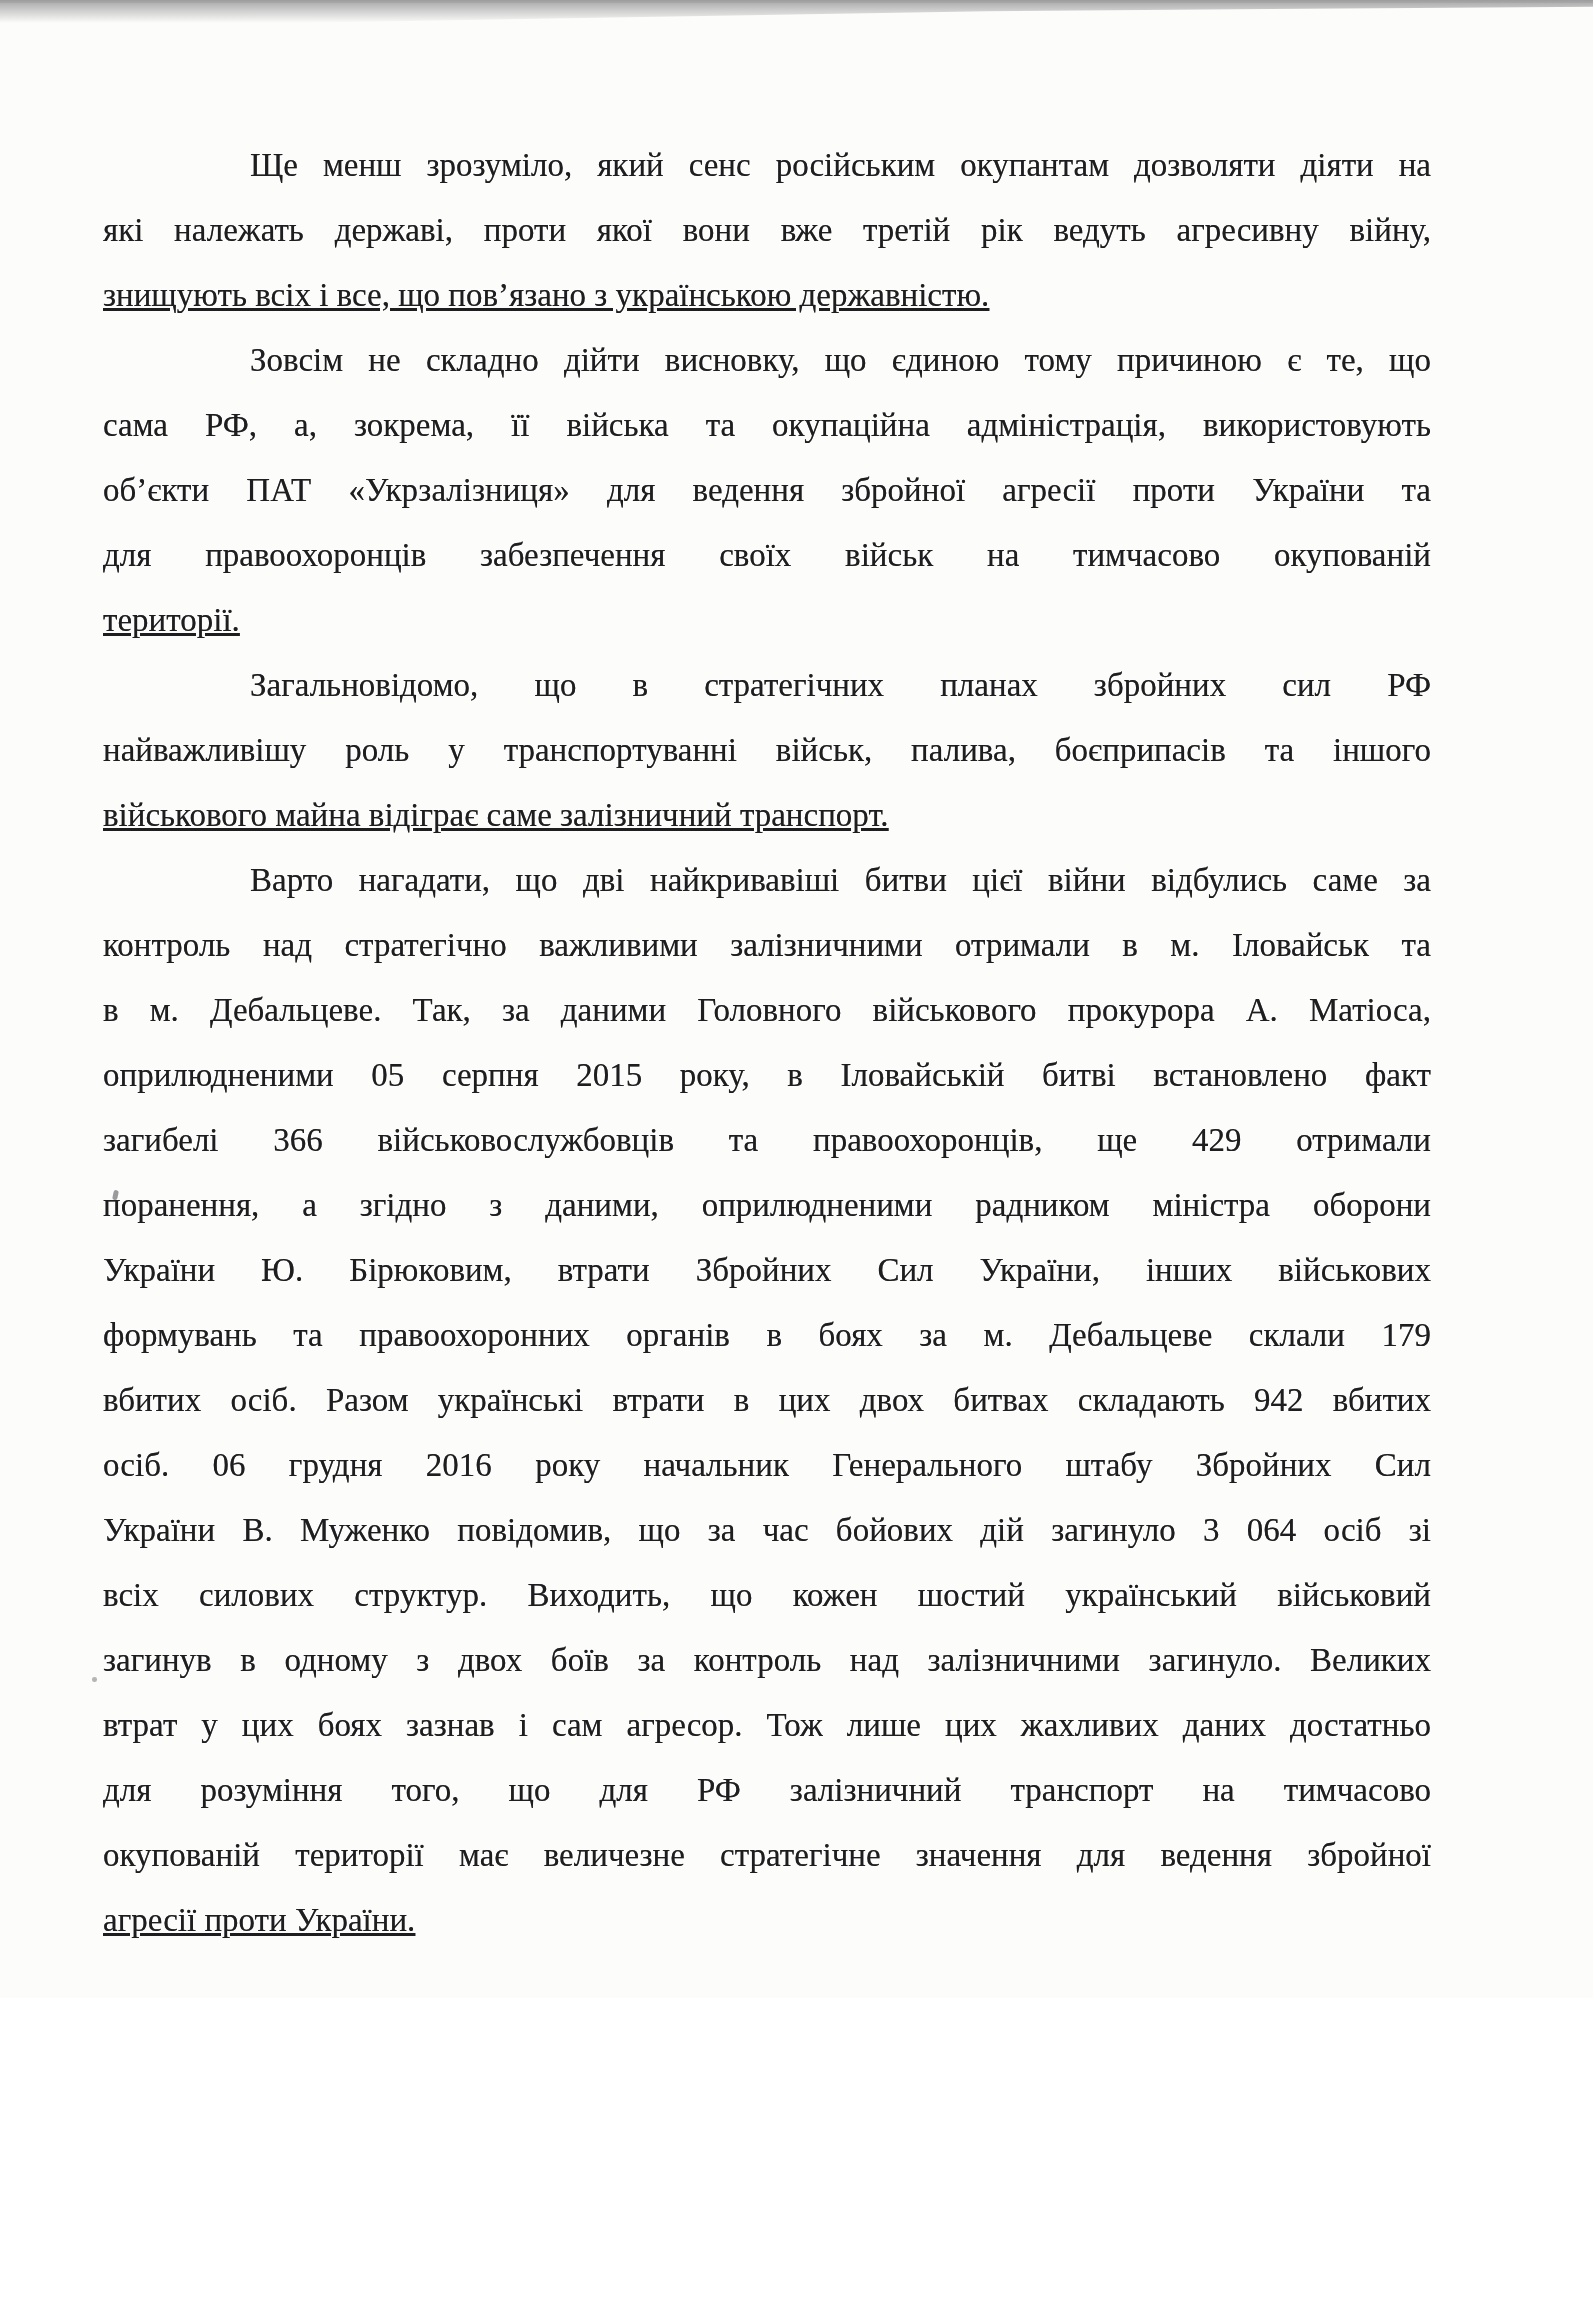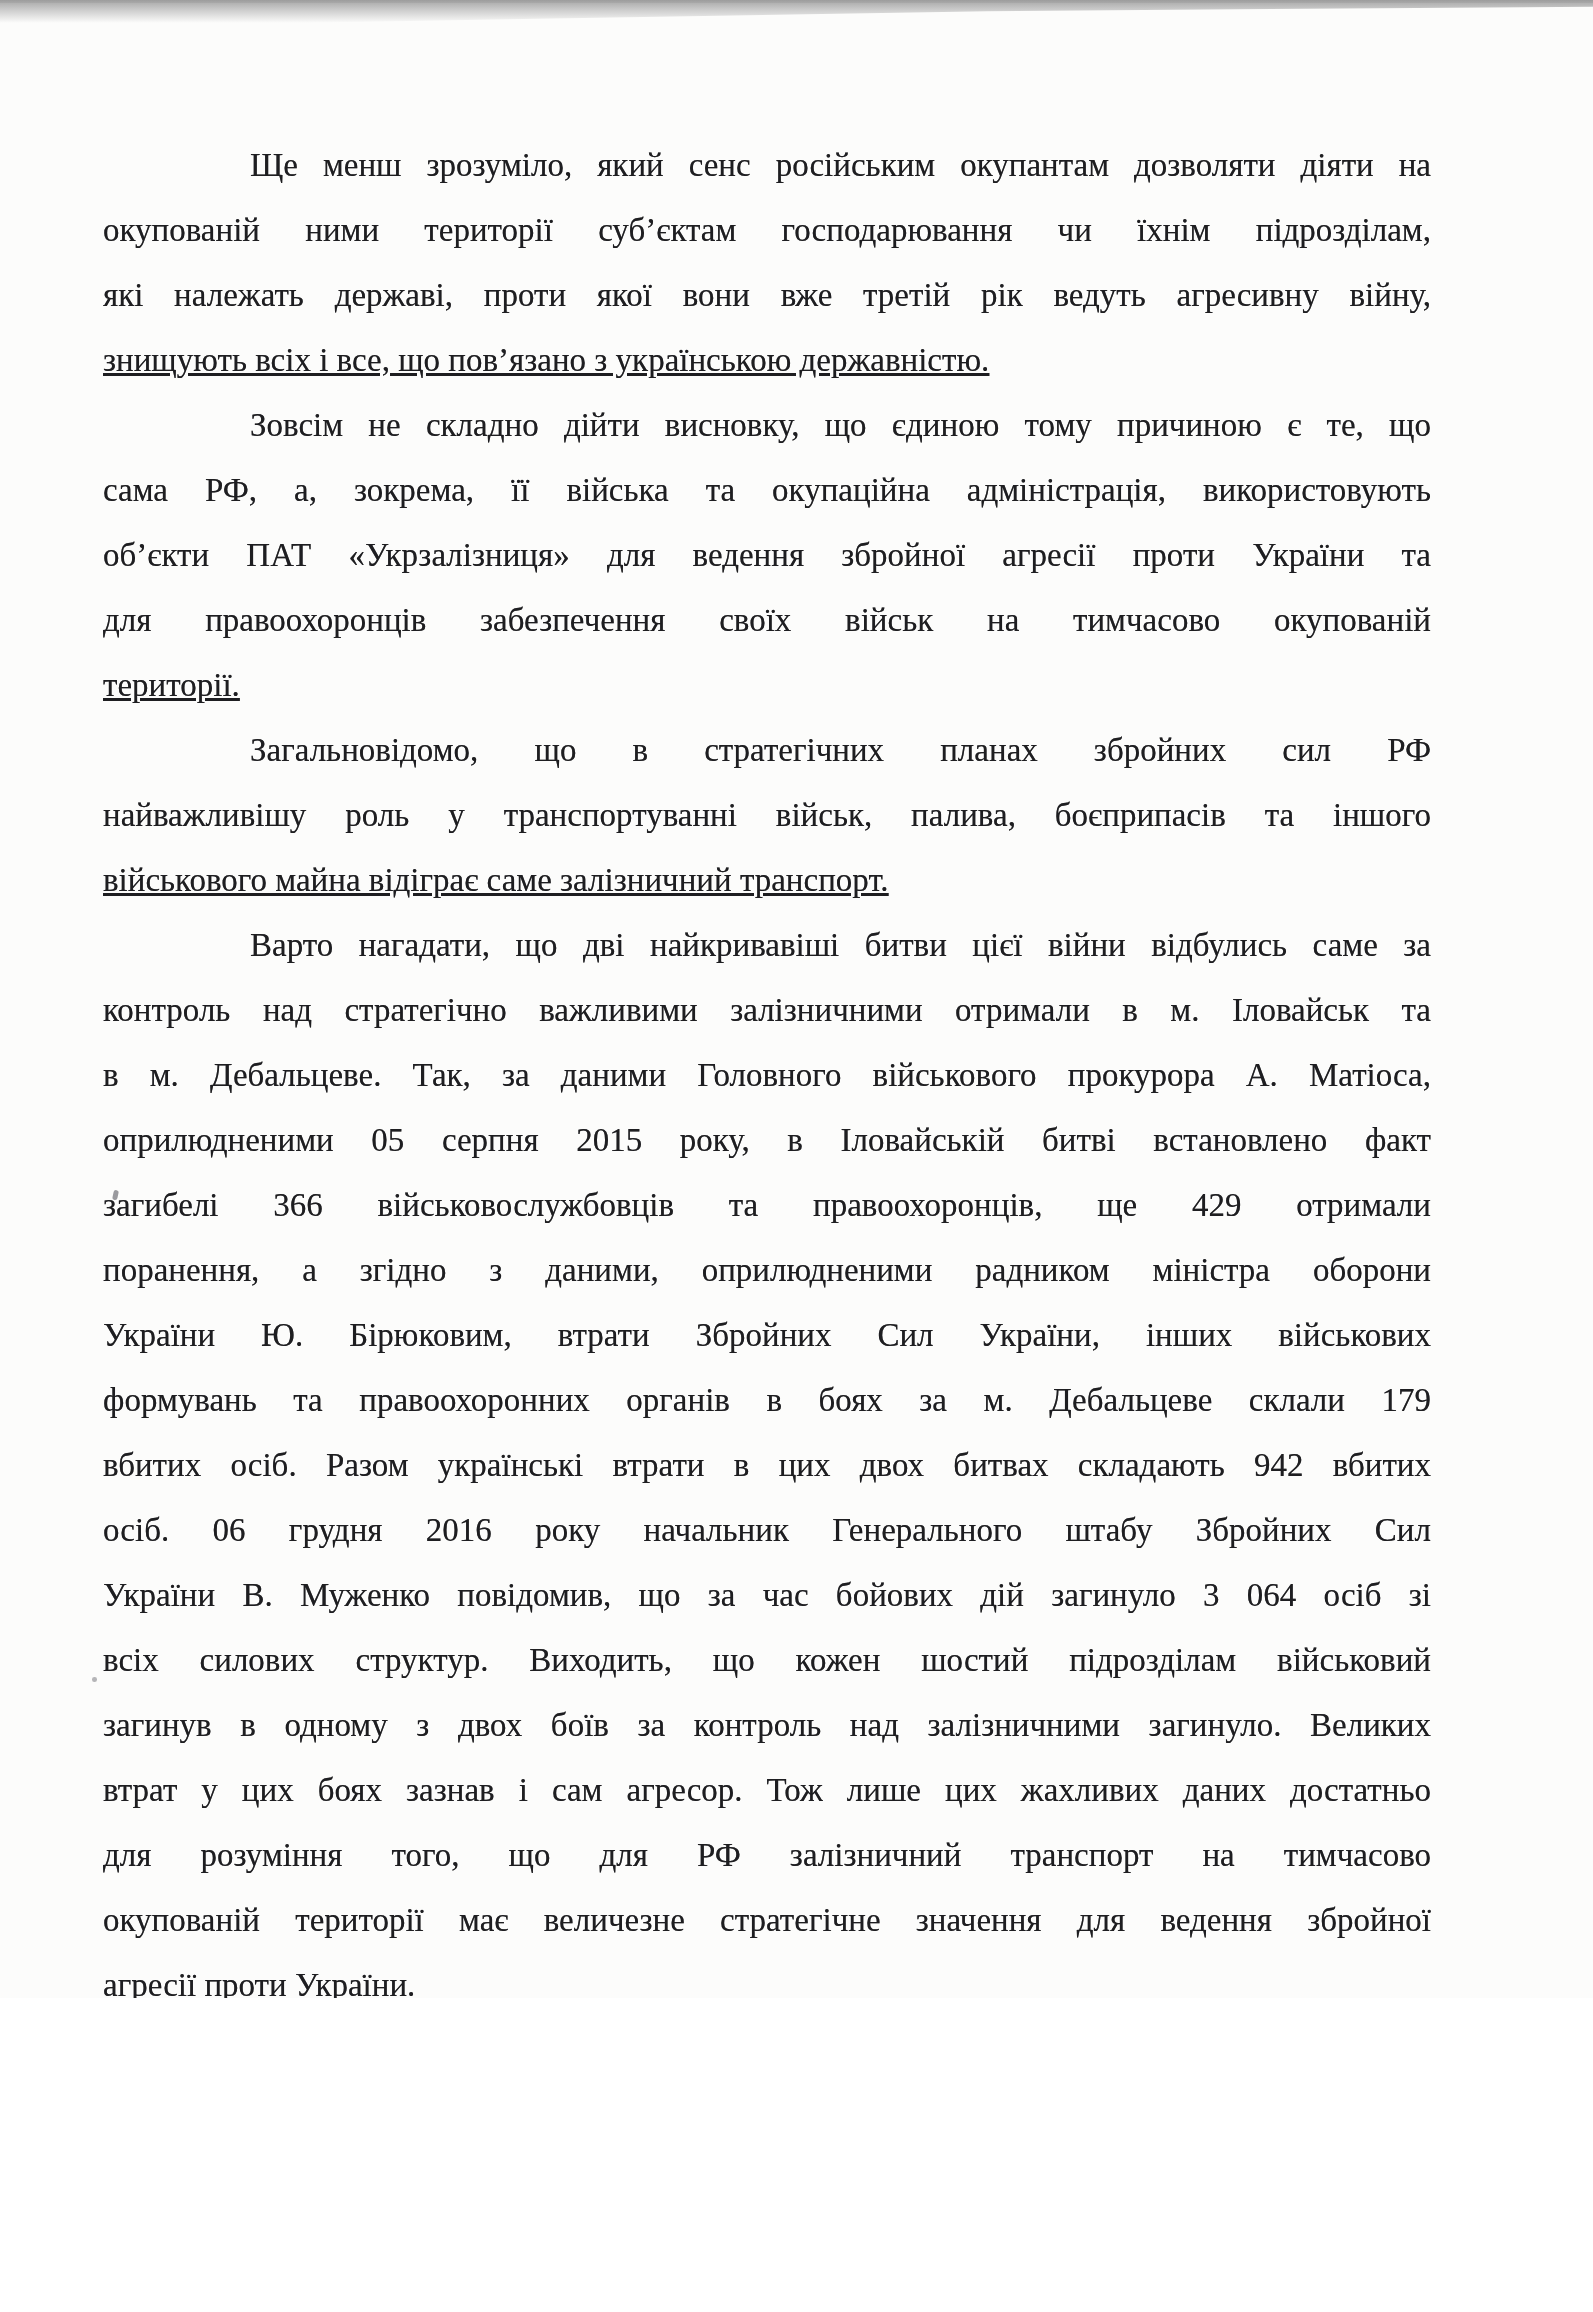--- a/index.html
+++ b/index.html
@@ -113,21 +113,20 @@
 
 <div class="page">
 
   <div class="scan-band-line"></div>
   <div class="scan-band"></div>
 
   <div class="content">
 
     <div class="para">
       <div class="line first">Ще менш зрозуміло, який сенс російським окупантам дозволяти діяти на</div>
-      <div class="line">окупованій ними території суб’єктам господарювання чи їхнім підрозділам,</div>
       <div class="line">які належать державі, проти якої вони вже третій рік ведуть агресивну війну,</div>
       <div class="line last">знищують всіх і все, що пов’язано з українською державністю.</div>
     </div>
 
     <div class="para">
       <div class="line first">Зовсім не складно дійти висновку, що єдиною тому причиною є те, що</div>
       <div class="line">сама РФ, а, зокрема, її війська та окупаційна адміністрація, використовують</div>
       <div class="line">об’єкти ПАТ «Укрзалізниця» для ведення збройної агресії проти України та</div>
       <div class="line">для правоохоронців забезпечення своїх військ на тимчасово окупованій</div>
       <div class="line last">території.</div>
@@ -144,21 +143,21 @@
       <div class="line">контроль над стратегічно важливими залізничними отримали в м. Іловайськ та</div>
       <div class="line">в м. Дебальцеве. Так, за даними Головного військового прокурора А. Матіоса,</div>
       <div class="line">оприлюдненими 05 серпня 2015 року, в Іловайській битві встановлено факт</div>
       <div class="line">загибелі 366 військовослужбовців та правоохоронців, ще 429 отримали</div>
       <div class="line">поранення, а згідно з даними, оприлюдненими радником міністра оборони</div>
       <div class="line">України Ю. Бірюковим, втрати Збройних Сил України, інших військових</div>
       <div class="line">формувань та правоохоронних органів в боях за м. Дебальцеве склали 179</div>
       <div class="line">вбитих осіб. Разом українські втрати в цих двох битвах складають 942 вбитих</div>
       <div class="line">осіб. 06 грудня 2016 року начальник Генерального штабу Збройних Сил</div>
       <div class="line">України В. Муженко повідомив, що за час бойових дій загинуло 3 064 осіб зі</div>
-      <div class="line">всіх силових структур. Виходить, що кожен шостий підрозділам військовий</div>
+      <div class="line">всіх силових структур. Виходить, що кожен шостий український військовий</div>
       <div class="line">загинув в одному з двох боїв за контроль над залізничними загинуло. Великих</div>
       <div class="line">втрат у цих боях зазнав і сам агресор. Тож лише цих жахливих даних достатньо</div>
       <div class="line">для розуміння того, що для РФ залізничний транспорт на тимчасово</div>
       <div class="line">окупованій території має величезне стратегічне значення для ведення збройної</div>
       <div class="line last">агресії проти України.</div>
     </div>
 
   </div>
 
   <div class="footer">9 з 18</div>

